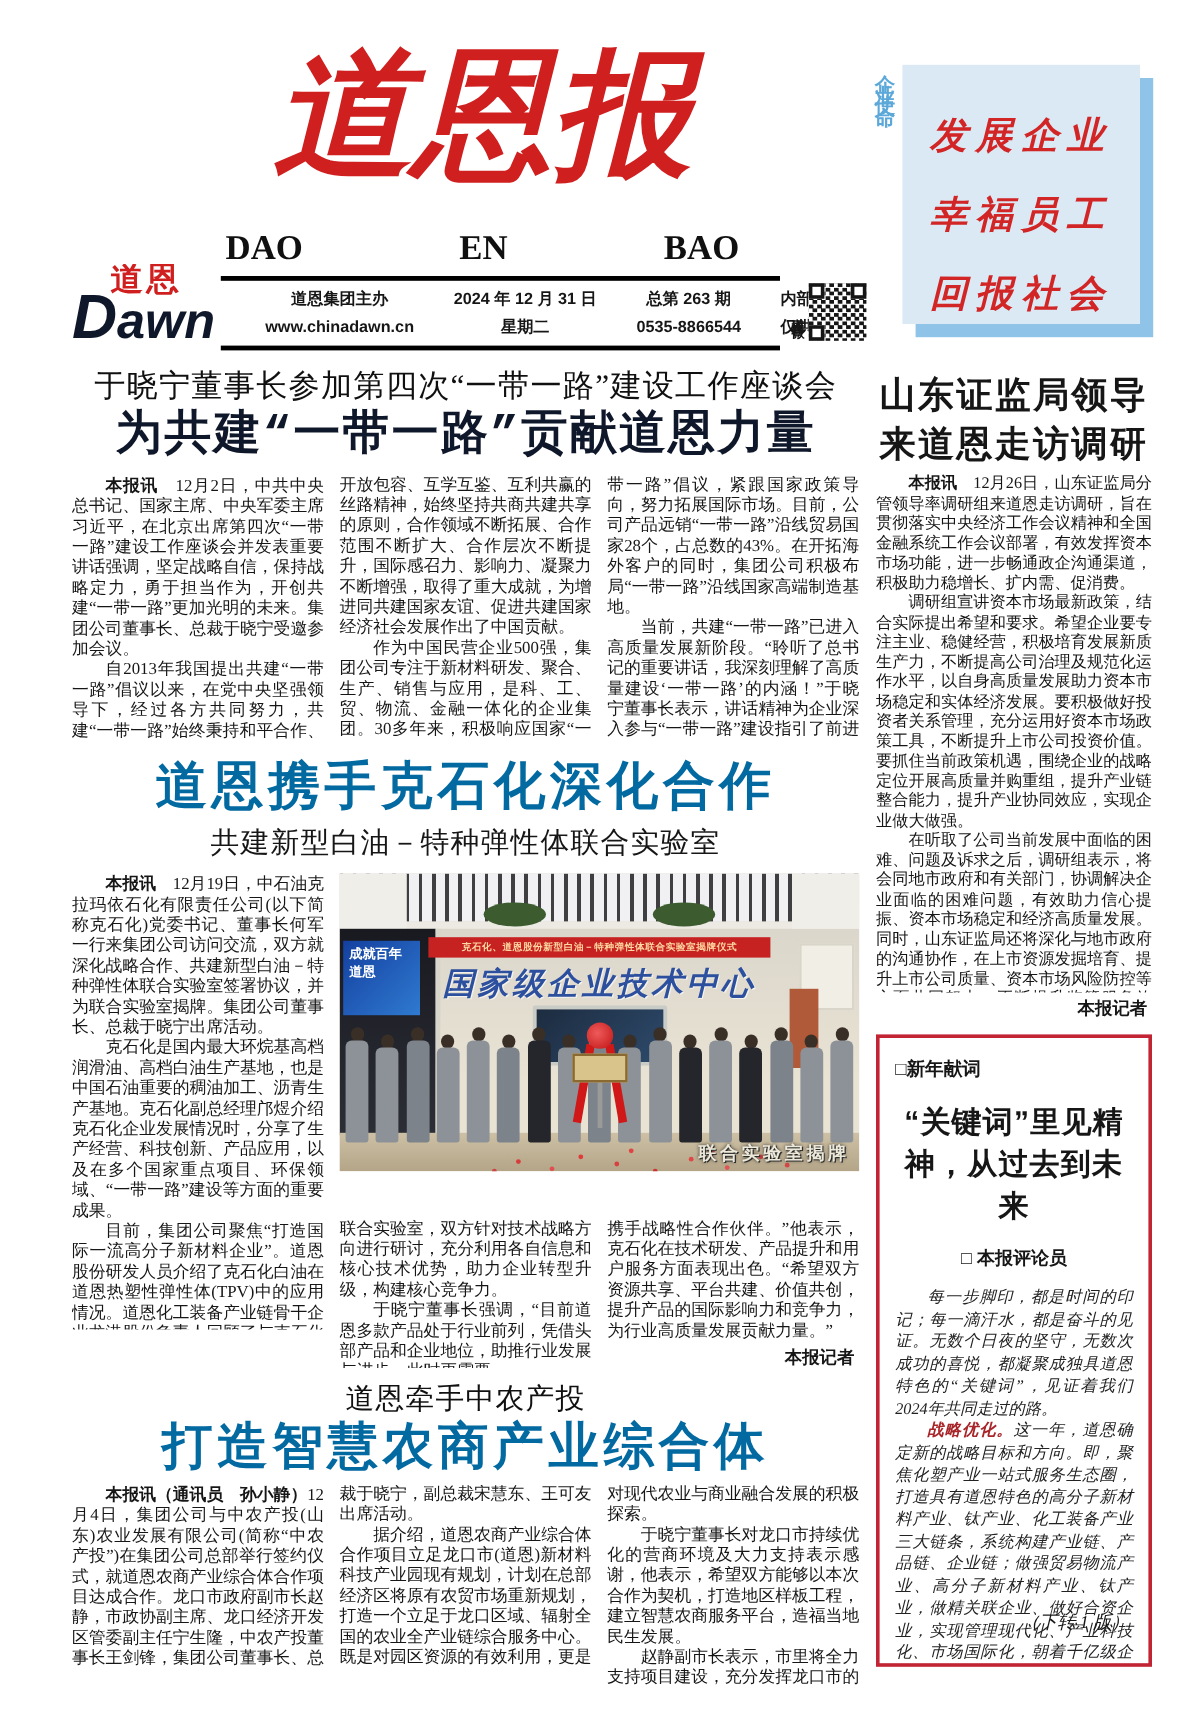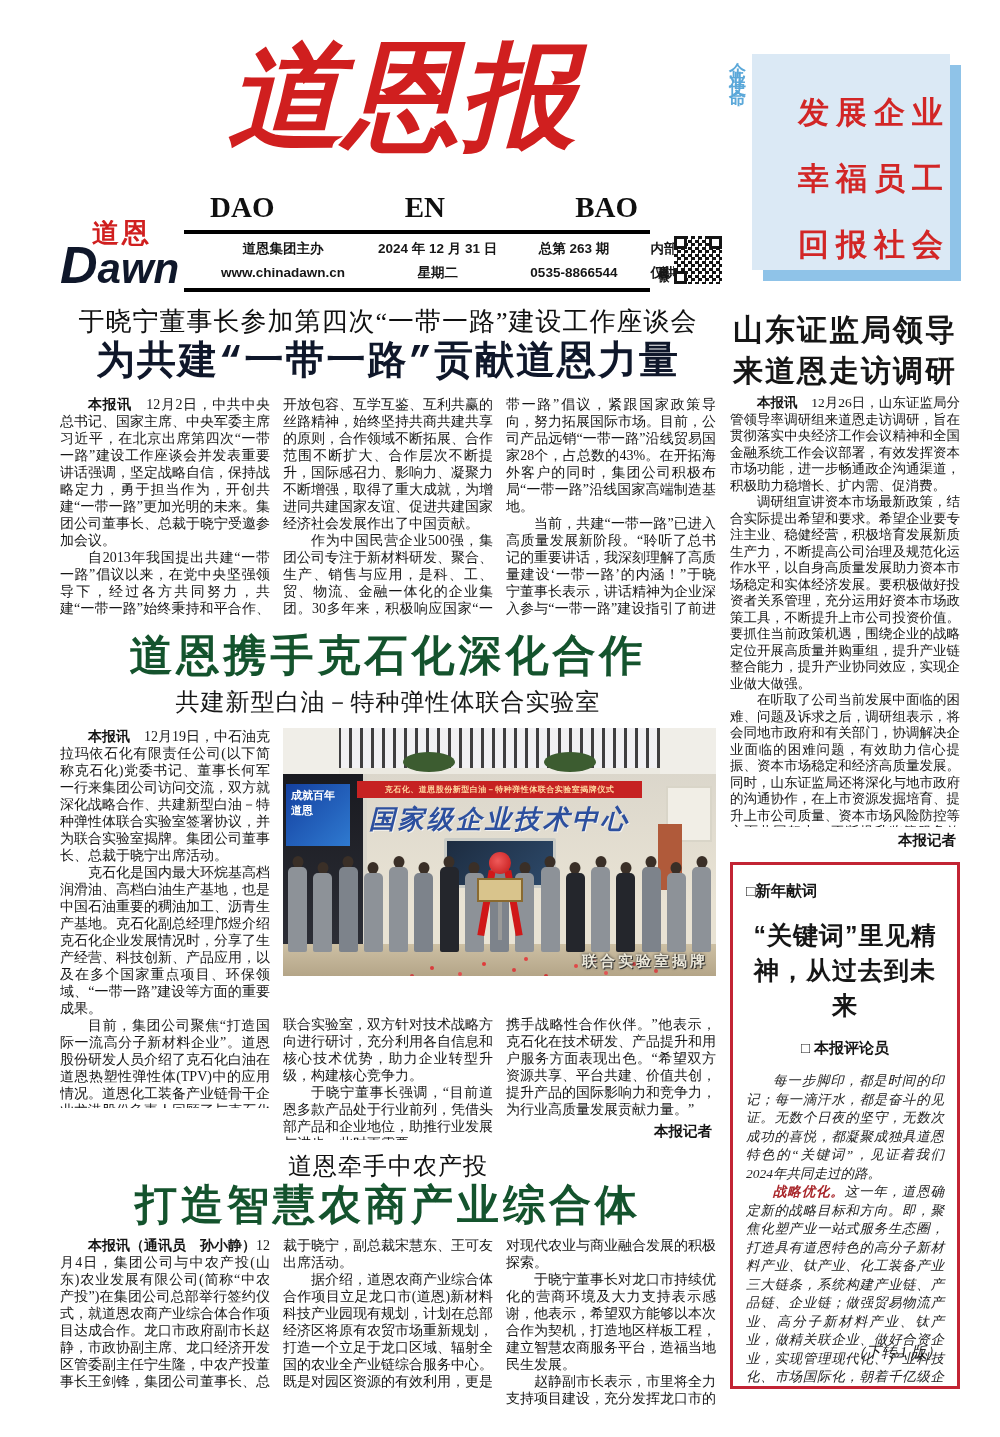--- a/index.html
+++ b/index.html
@@ -13,21 +13,21 @@
   .masthead { position:relative; height:268px; }
   .paper-title {
     position:absolute; left:122px; top:0; width:440px; height:158px;
     display:flex; justify-content:space-between; align-items:flex-start;
     color:#d01f1f; font-size:116px; line-height:1.2; font-weight:800; font-style:italic;
     font-family:"Liberation Serif",serif;
   }
   .pinyin {
     position:absolute; left:128px; top:163px; width:428px;
     display:flex; justify-content:space-between;
-    font-size:29px; font-weight:800; color:#101010; font-family:"Liberation Serif",serif;margin-left:22px;
+    font-size:29px; font-weight:800; color:#101010; font-family:"Liberation Serif",serif;
   }
   .logo { position:absolute; left:0; top:192px; width:120px; height:72px; overflow:hidden; }
   .logo-cn { color:#d01f1f; font-weight:800; font-size:27px; letter-spacing:3px; margin-left:32px; font-family:"Liberation Sans",sans-serif; line-height:1; }
   .logo-en { color:#0f172a; font-weight:800; font-size:42px; line-height:.95; font-family:"Liberation Sans",sans-serif; margin-top:-6px; font-style:italic; }
   .logo-en::first-letter { font-size:52px; }
   .info-bar {
     position:absolute; left:124px; top:202px; width:466px; height:62px;
     border-top:4px solid #000; border-bottom:4px solid #000;
     display:flex; justify-content:space-between; align-items:center; padding:2px 4px;
     font-family:"Liberation Sans",sans-serif;
@@ -44,35 +44,35 @@
     position:absolute; left:666px; top:20px; writing-mode:vertical-rl;
     color:#5ba8d9; font-weight:800; font-size:17px; letter-spacing:9px;
     font-family:"Liberation Sans",sans-serif;
   }
   .mission-box {
     position:absolute; left:692px; top:26px; width:198px; height:216px;
     background:#dbe9f5; box-shadow:11px 11px 0 #8fc3e8;
     display:flex; flex-direction:column; justify-content:space-around; padding:14px 0;
   }
   .mission-line {
-    color:#d22626; font-size:31px; font-weight:800; 
-    text-align:right; letter-spacing:7px; font-family:"Liberation Serif",serif;margin-top:24px;
+    color:#d22626; font-size:31px; font-weight:800; font-style:italic;
+    text-align:center; letter-spacing:7px; font-family:"Liberation Serif",serif;margin-top:24px;
   }
   
   .content { display:flex; gap:14px; margin-top:10px; }
   .col-left { width:656px; }
   .col-right { width:230px; }
   
   .kicker { text-align:center; font-size:26px; letter-spacing:1px; color:#101010; line-height:1.2; }
   .headline-red {
     text-align:center; color:#0f172a; font-weight:800; font-size:39px; letter-spacing:2px;
     font-family:Liberation Mono, monospace; line-height:1.25; margin:2px 0 8px;
   }
   .headline-black {
-    text-align:center; color:#14532d; font-weight:800; font-size:43px; letter-spacing:4px;
+    text-align:center; color:#0369a1; font-weight:800; font-size:43px; letter-spacing:4px;
     font-family:"Liberation Sans",sans-serif; line-height:1.2;
   }
   .subtitle { text-align:center; font-size:24px; margin:4px 0 10px; letter-spacing:1px; }
   .body-text p { font-size:14px; line-height:17px; text-align:justify; text-indent:2em; }
   .body-text .noindent { text-indent:0; }
   .lead { font-weight:700; font-family:"Liberation Sans",sans-serif; }
   .byline { text-align:right; font-weight:700; font-size:14.5px; padding-right:4px; font-family:"Liberation Sans",sans-serif; margin-top:4px; }
   .a1-body { column-count:3; column-gap:13px; height:224px; overflow:hidden; margin-top:4px; }
   .art2 { margin-top:10px; }
   .a2-grid { display:grid; grid-template-columns:1fr 1fr 1fr; column-gap:13px; row-gap:8px; margin-top:2px; }

